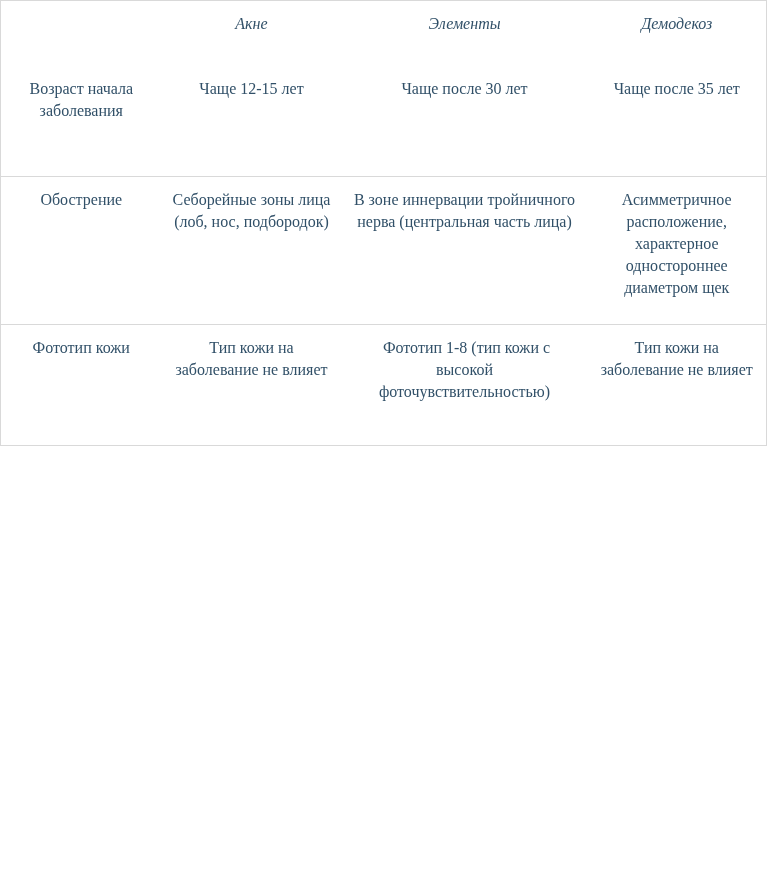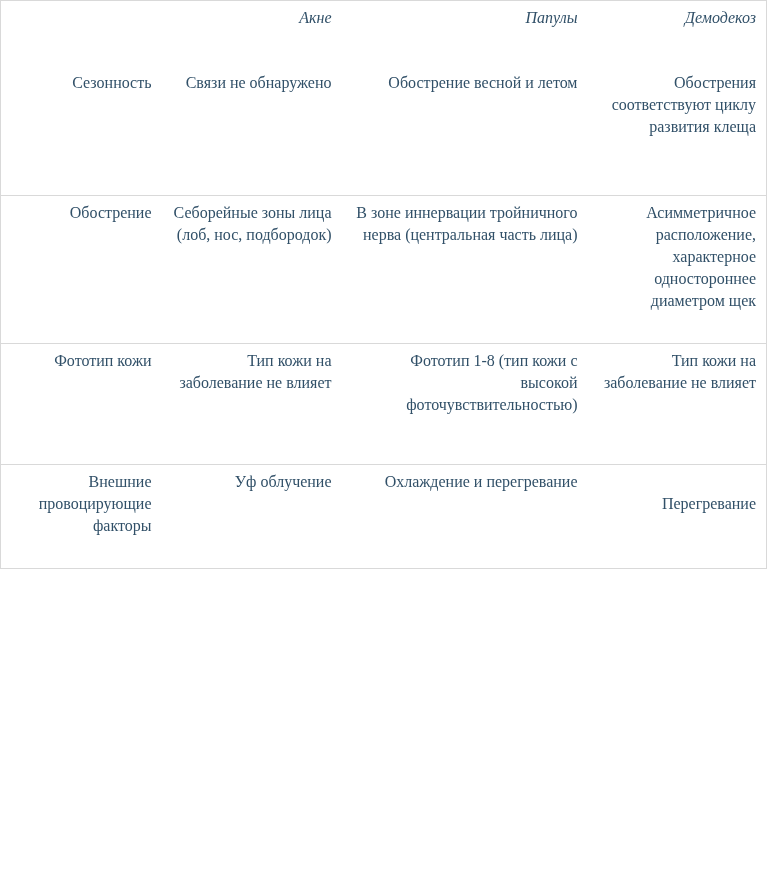--- a/index.html
+++ b/index.html
@@ -26,23 +26,23 @@
     color: #315068;
   }
   table.cmp tr {
     border-top: 1px solid #d9d9d9;
   }
   table.cmp tr:first-child {
     border-top: none;
   }
   table.cmp th, table.cmp td {
     vertical-align: top;
-    text-align: right;
+    text-align: center;
     font-weight: normal;
-    padding: 6px 10px 6px 10px;
+    padding: 12px 10px 6px 10px;
     white-space: pre-wrap;
     overflow: hidden;
   }
   table.cmp thead th {
     font-style: italic;
   }
   td.justify, th.justify {
     text-align: justify;
   }
   tr.h-header  { height: 65px;  }
@@ -61,45 +61,38 @@
     <colgroup>
       <col style="width:161px">
       <col style="width:180px">
       <col style="width:246px">
       <col style="width:179px">
     </colgroup>
     <thead>
       <tr class="h-header">
         <th></th>
         <th>Акне</th>
-        <th>Папулы</th>
+        <th>Элементы</th>
         <th>Демодекоз</th>
       </tr>
     </thead>
     <tbody>
-      <tr class="h-row2">
-        <td>Сезонность</td>
-        <td>Связи не обнаружено</td>
-        <td>Обострение весной и летом</td>
-        <td class="justify">Обострения соответствуют циклу развития клеща</td>
+      <tr class="h-row1">
+        <td class="justify">Возраст начала заболевания</td>
+        <td>Чаще 12-15 лет</td>
+        <td>Чаще после 30 лет</td>
+        <td>Чаще после 35 лет</td>
       </tr>
       <tr class="h-row3">
         <td>Обострение</td>
         <td>Себорейные зоны лица (лоб, нос, подбородок)</td>
         <td>В зоне иннервации тройничного нерва (центральная часть лица)</td>
         <td>Асимметричное расположение, характерное одностороннее диаметром щек</td>
       </tr>
       <tr class="h-row4">
         <td>Фототип кожи</td>
         <td>Тип кожи на заболевание не влияет</td>
         <td> Фототип 1-8 (тип кожи с высокой фоточувствительностью)</td>
         <td class="justify">Тип кожи на заболевание не влияет</td>
       </tr>
-      <tr class="h-row6">
-        <td>Внешние провоцирующие факторы</td>
-        <td> Уф облучение</td>
-        <td> Охлаждение и перегревание</td>
-        <td>
-Перегревание</td>
-      </tr>
     </tbody>
   </table>
 </div>
 
 </body></html>

